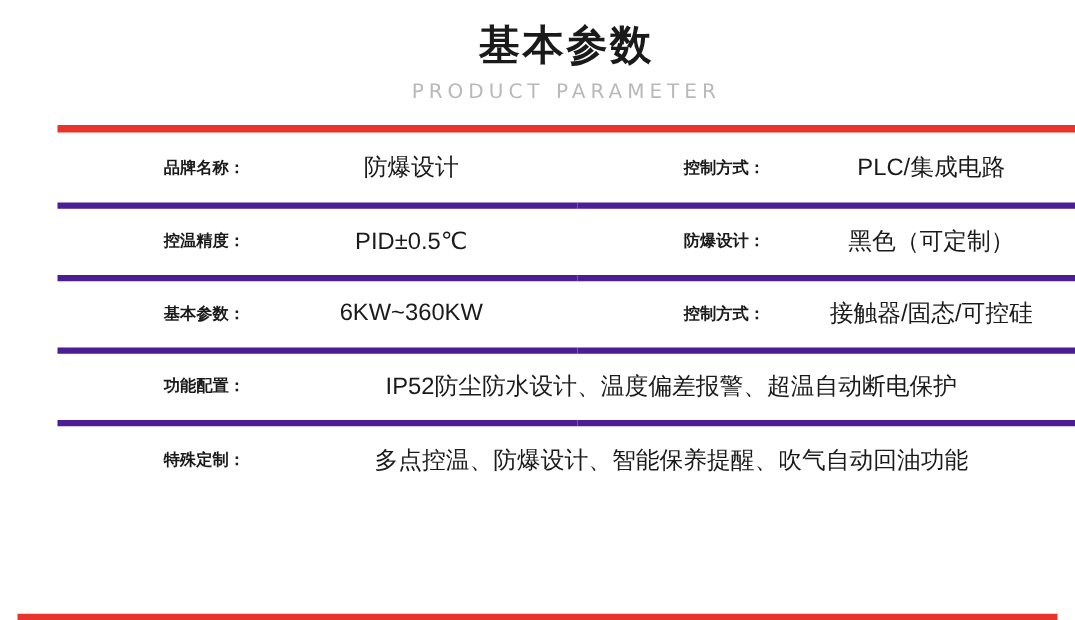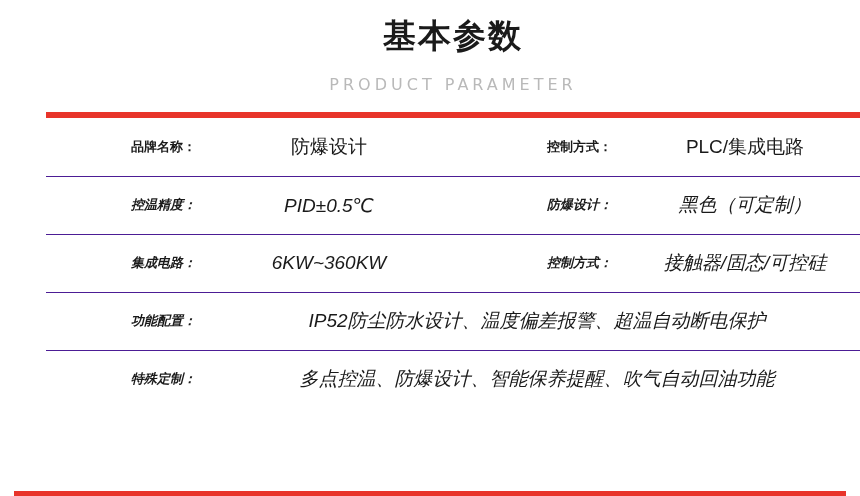--- a/index.html
+++ b/index.html
@@ -29,43 +29,42 @@
     font-weight: bold;
     color: #1a1a1a;
     letter-spacing: 2px;
     line-height: 44px;
   }
   .subtitle {
     font-size: 16px;
     color: #b9b9b9;
     letter-spacing: 4px;
     line-height: 26px;
-    margin-top: 14px;
+    margin-top: 2px;
     font-family: "DejaVu Sans", sans-serif;
   }
   .red-bar {
     margin-top: 14px;
     height: 6px;
     background: #e8342a;
     width: 832px;
     margin-left: auto;
     margin-right: auto;
   }
   .table {
     width: 832px;
     margin: 0 auto;
     border-collapse: collapse;
     table-layout: fixed;
   }
   .table tr {
     height: 58px;
   }
   .table tr + tr td {
-    border-top: 1px solid #4c1d95;
-    font-style: italic;
+    border-top: 5px solid #4c1d95;
   }
   .table td {
     vertical-align: middle;
     padding: 0;
   }
   .lbl {
     font-size: 13px;
     font-weight: bold;
     color: #1a1a1a;
     text-align: right;
@@ -116,21 +115,21 @@
         <td class="lbl col-lbl">控制方式：</td>
         <td class="val col-val">PLC/集成电路</td>
       </tr>
       <tr>
         <td class="lbl col-lbl">控温精度：</td>
         <td class="val col-val">PID±0.5℃</td>
         <td class="lbl col-lbl">防爆设计：</td>
         <td class="val col-val">黑色（可定制）</td>
       </tr>
       <tr>
-        <td class="lbl col-lbl">集成电路：</td>
+        <td class="lbl col-lbl">基本参数：</td>
         <td class="val col-val">6KW~360KW</td>
         <td class="lbl col-lbl">控制方式：</td>
         <td class="val col-val">接触器/固态/可控硅</td>
       </tr>
       <tr>
         <td class="lbl col-lbl">功能配置：</td>
         <td class="val-wide" colspan="3">IP52防尘防水设计、温度偏差报警、超温自动断电保护</td>
       </tr>
       <tr>
         <td class="lbl col-lbl">特殊定制：</td>

